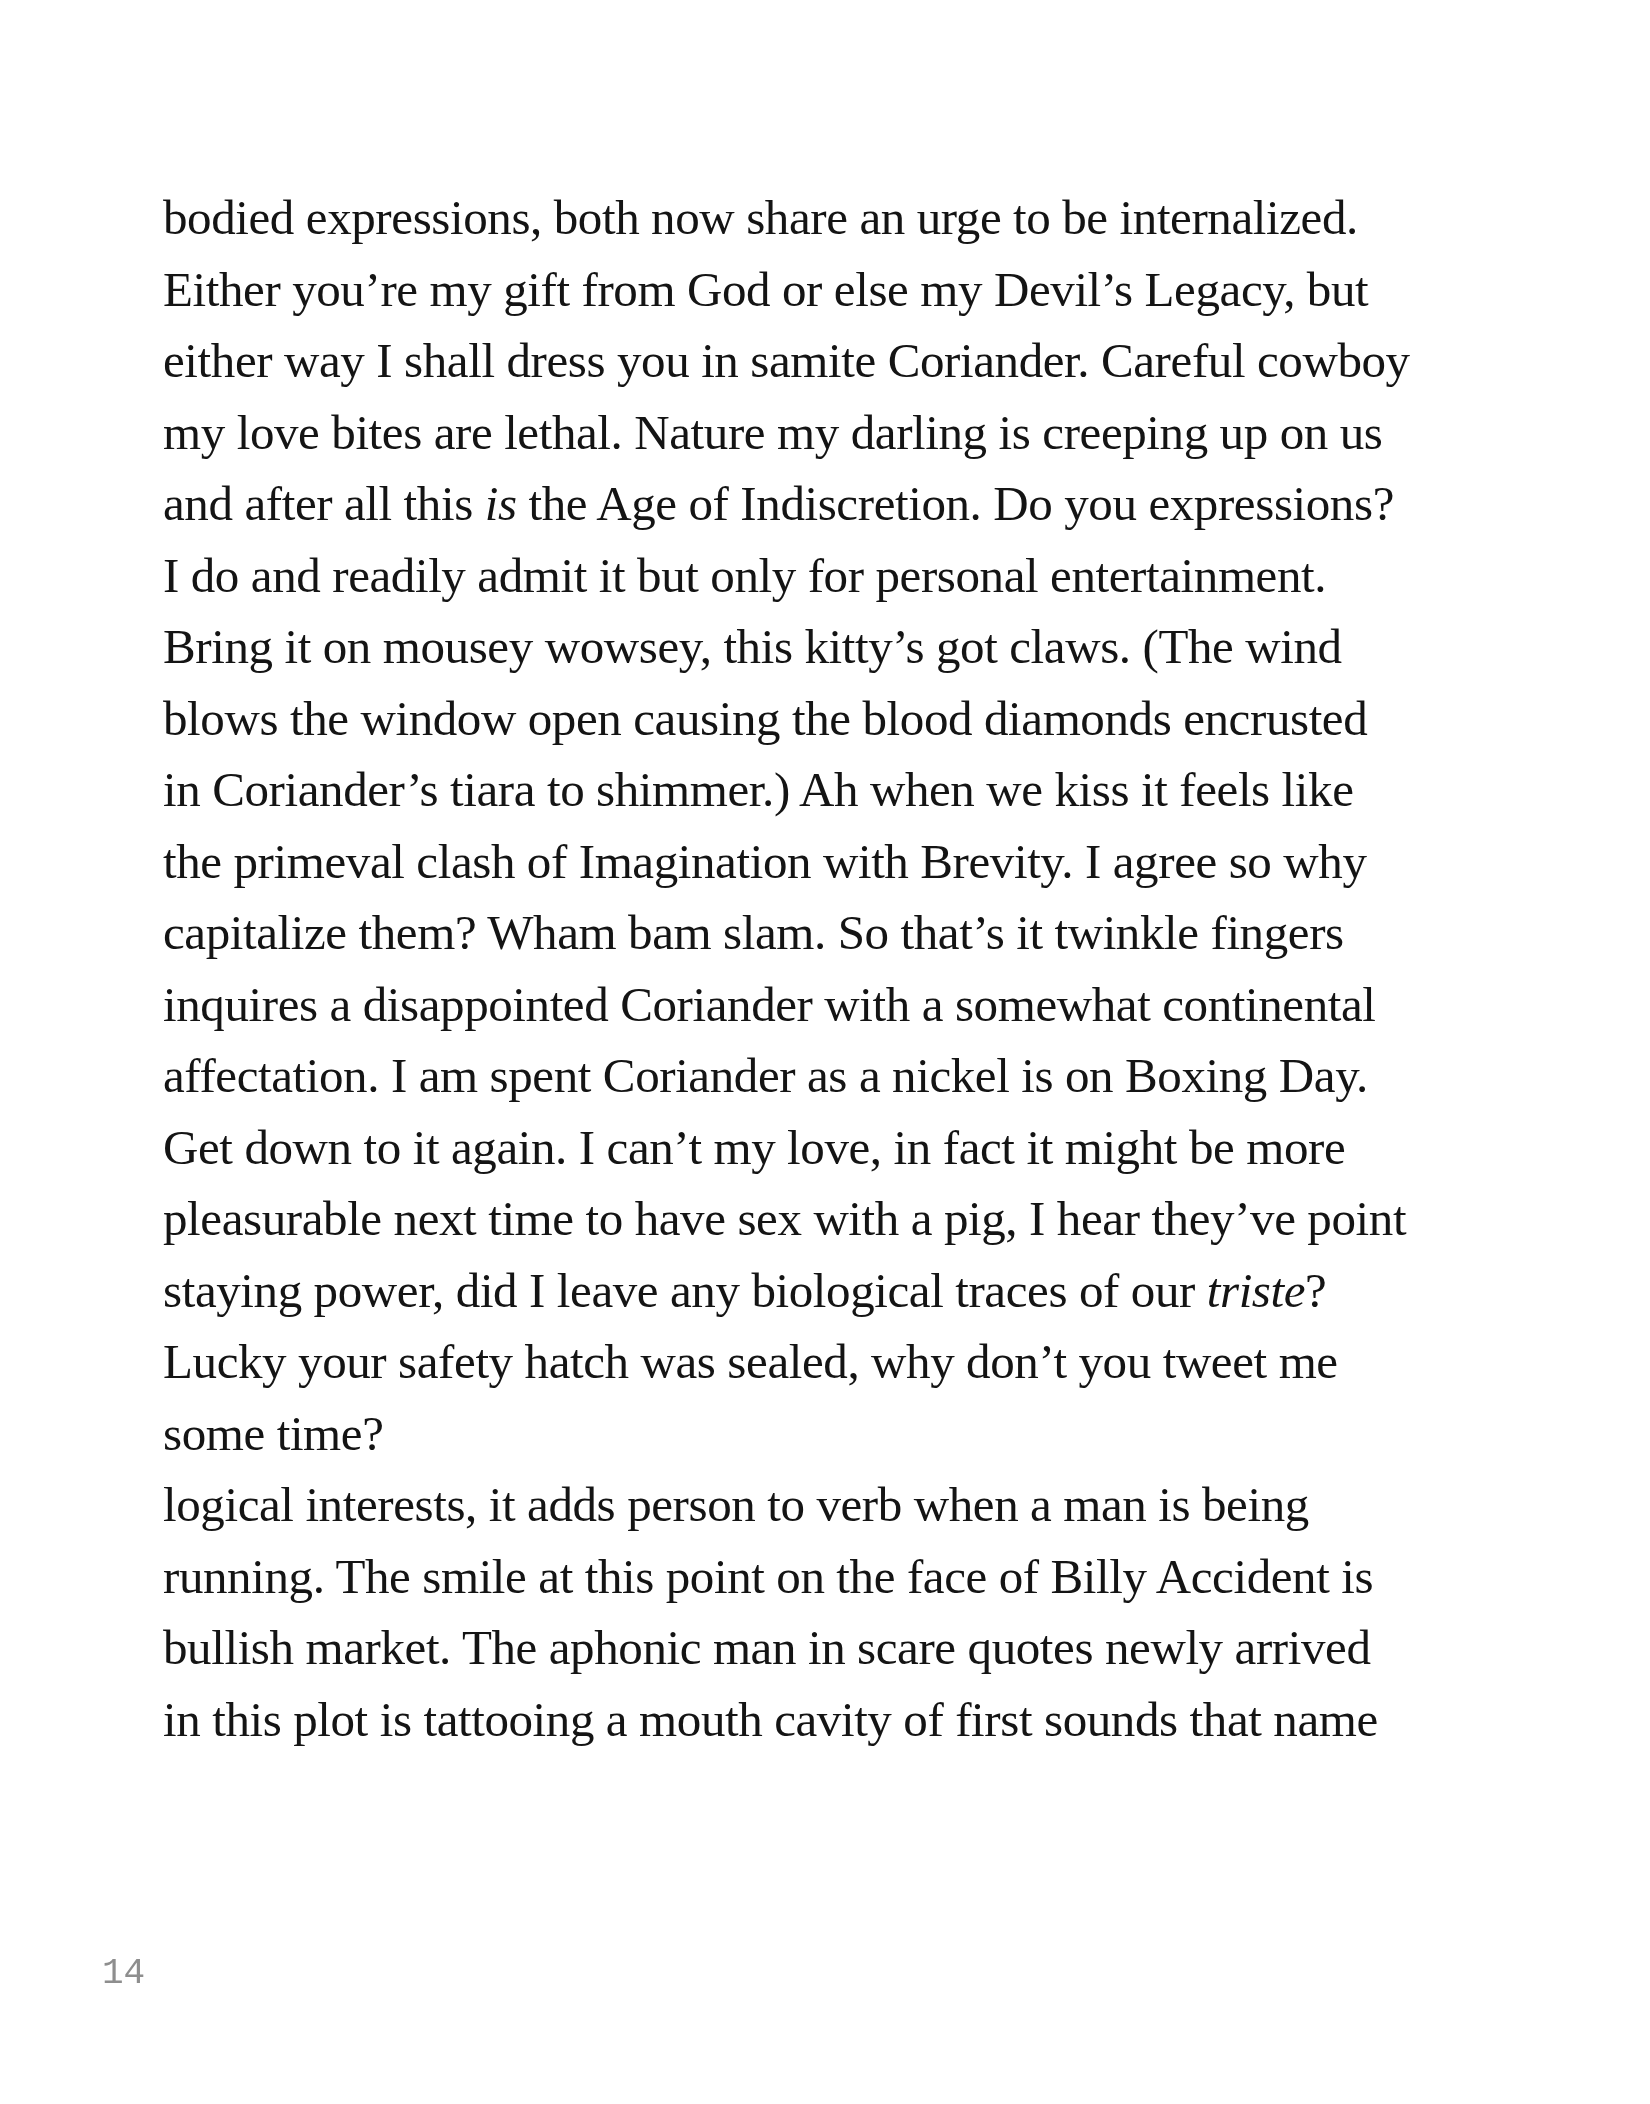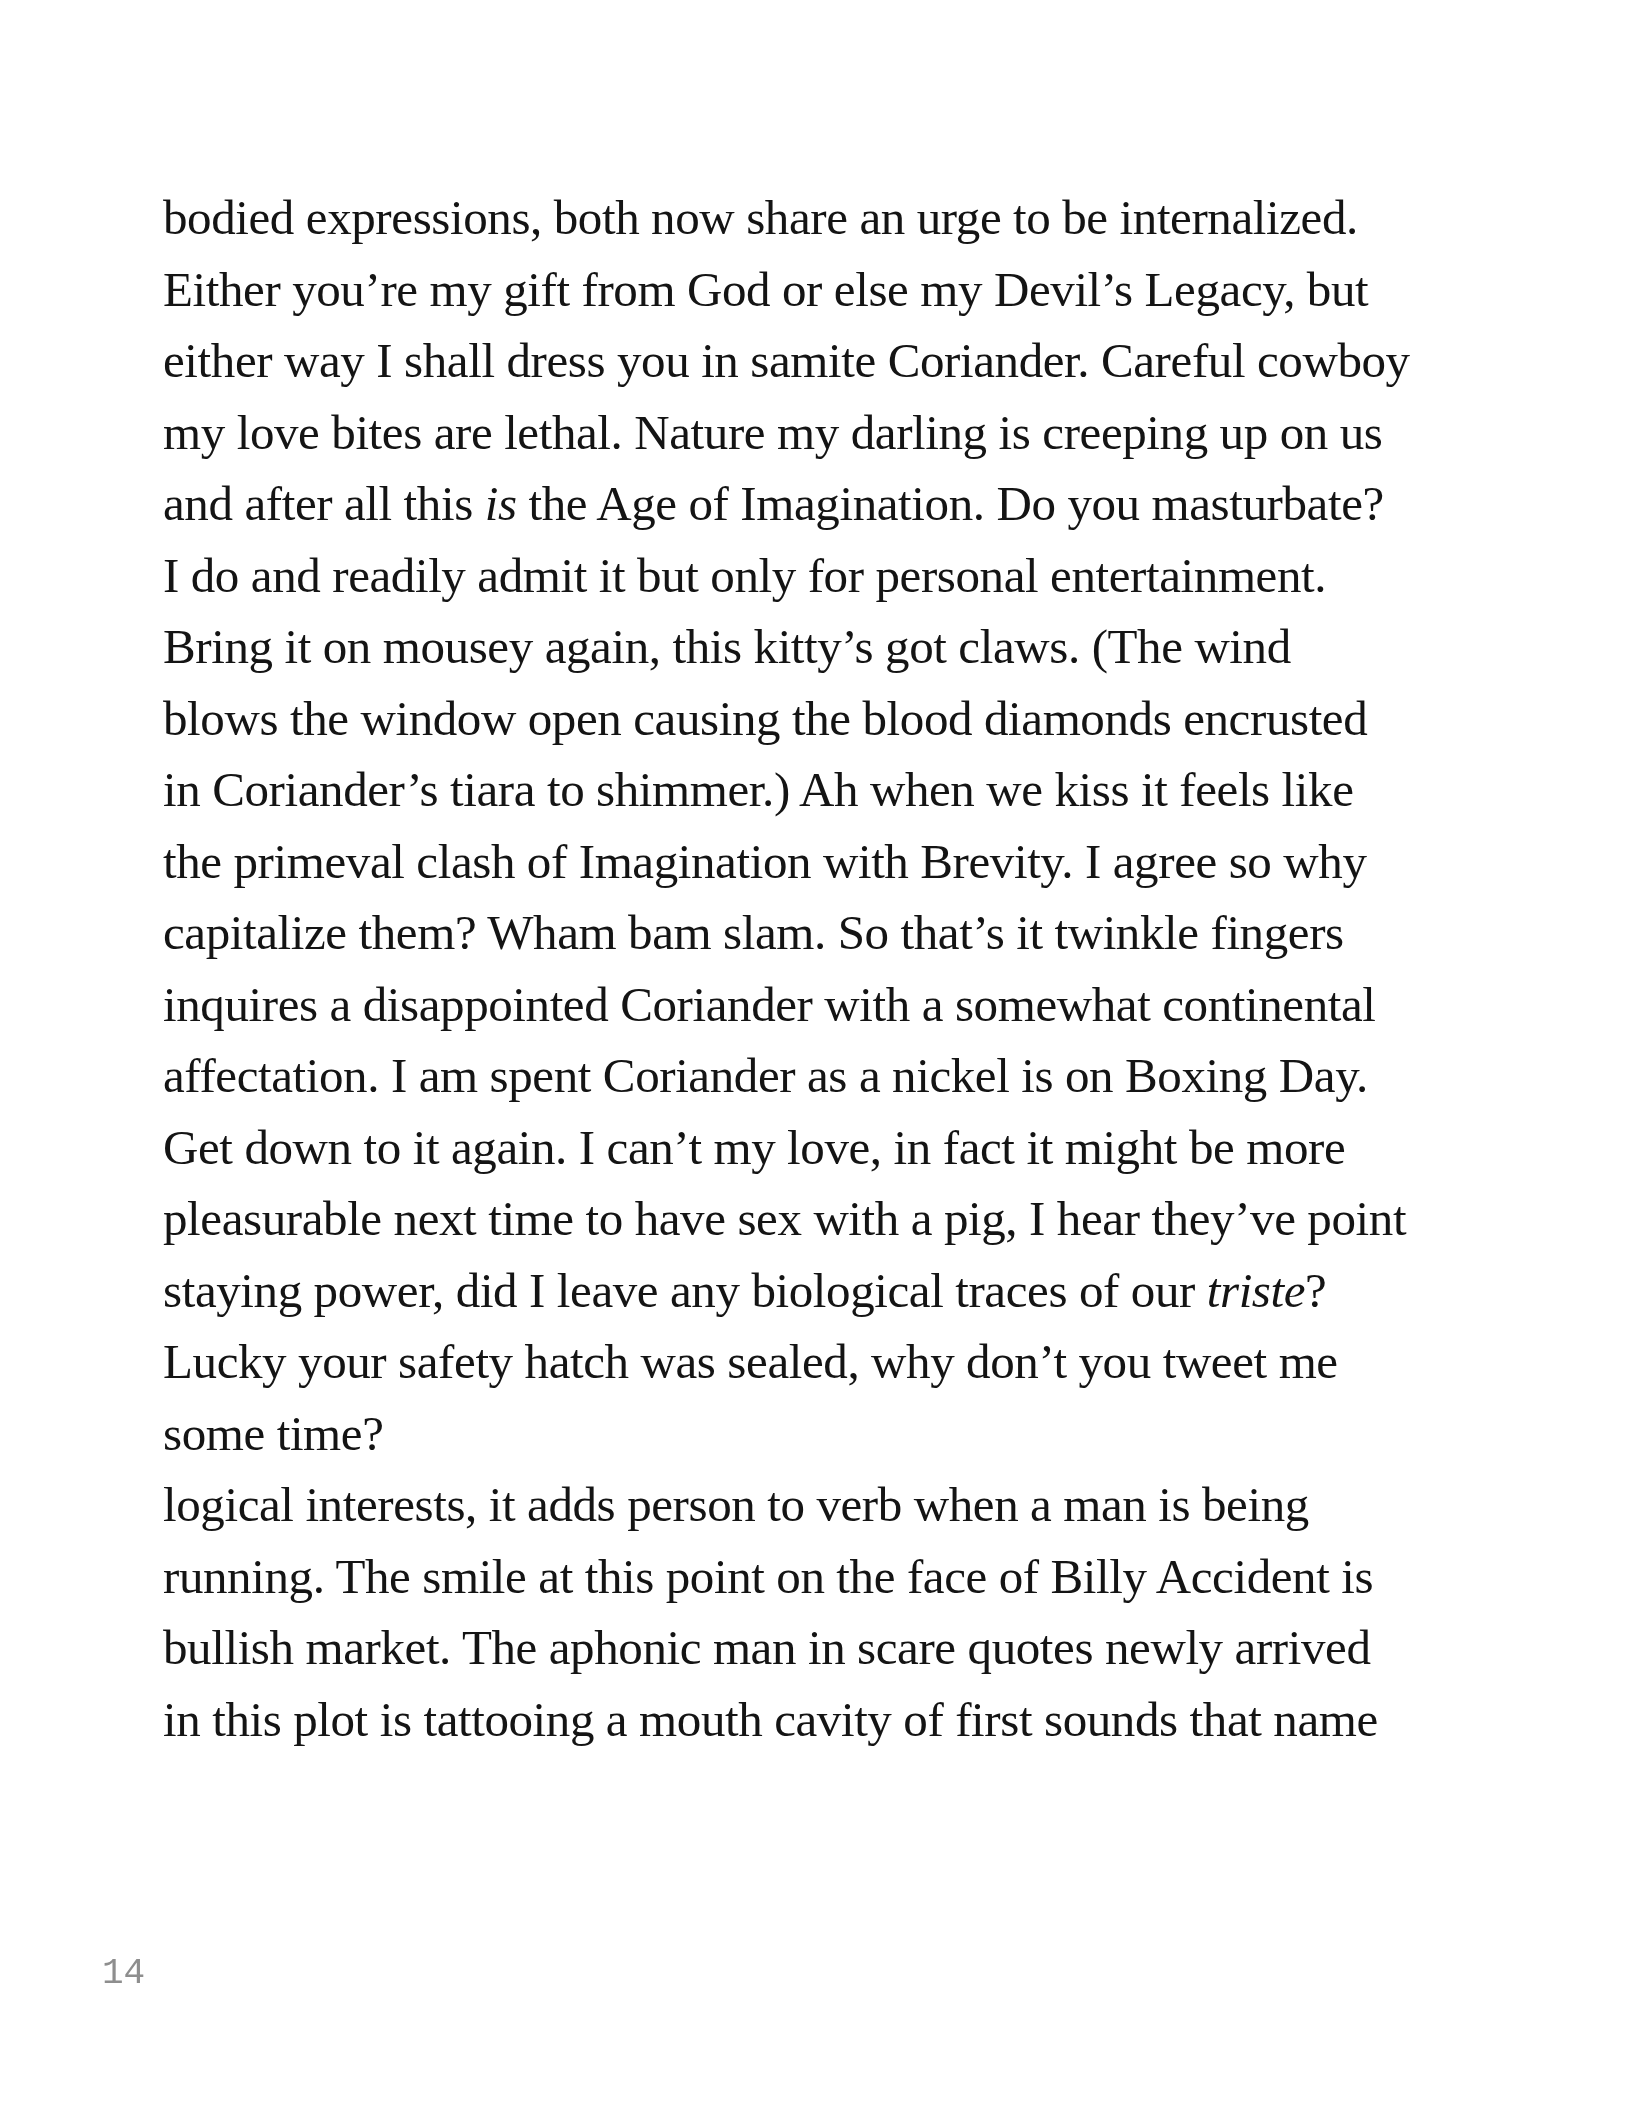--- a/index.html
+++ b/index.html
@@ -47,23 +47,23 @@
 </style>
 </head>
 <body>
 
 <div class="page">
   <div class="text-block">
       <div class="line"><span>bodied expressions, both now share an urge to be internalized.</span></div>
       <div class="line"><span>Either you’re my gift from God or else my Devil’s Legacy, but</span></div>
       <div class="line"><span>either way I shall dress you in samite Coriander. Careful cowboy</span></div>
       <div class="line"><span>my love bites are lethal. Nature my darling is creeping up on us</span></div>
-      <div class="line"><span>and after all this </span><span class="italic">is</span><span> the Age of Imagination. Do you masturbate?</span></div>
+      <div class="line"><span>and after all this </span><span class="italic">is</span><span> the Age of Indiscretion. Do you expressions?</span></div>
       <div class="line"><span>I do and readily admit it but only for personal entertainment.</span></div>
-      <div class="line"><span>Bring it on mousey again, this kitty’s got claws. (The wind</span></div>
+      <div class="line"><span>Bring it on mousey wowsey, this kitty’s got claws. (The wind</span></div>
       <div class="line"><span>blows the window open causing the blood diamonds encrusted</span></div>
       <div class="line"><span>in Coriander’s tiara to shimmer.) Ah when we kiss it feels like</span></div>
       <div class="line"><span>the primeval clash of Imagination with Brevity. I agree so why</span></div>
       <div class="line"><span>capitalize them? Wham bam slam. So that’s it twinkle fingers</span></div>
       <div class="line"><span>inquires a disappointed Coriander with a somewhat continental</span></div>
       <div class="line"><span>affectation. I am spent Coriander as a nickel is on Boxing Day.</span></div>
       <div class="line"><span>Get down to it again. I can’t my love, in fact it might be more</span></div>
       <div class="line"><span>pleasurable next time to have sex with a pig, I hear they’ve point</span></div>
       <div class="line"><span>staying power, did I leave any biological traces of our </span><span class="italic">triste</span><span>?</span></div>
       <div class="line"><span>Lucky your safety hatch was sealed, why don’t you tweet me</span></div>

